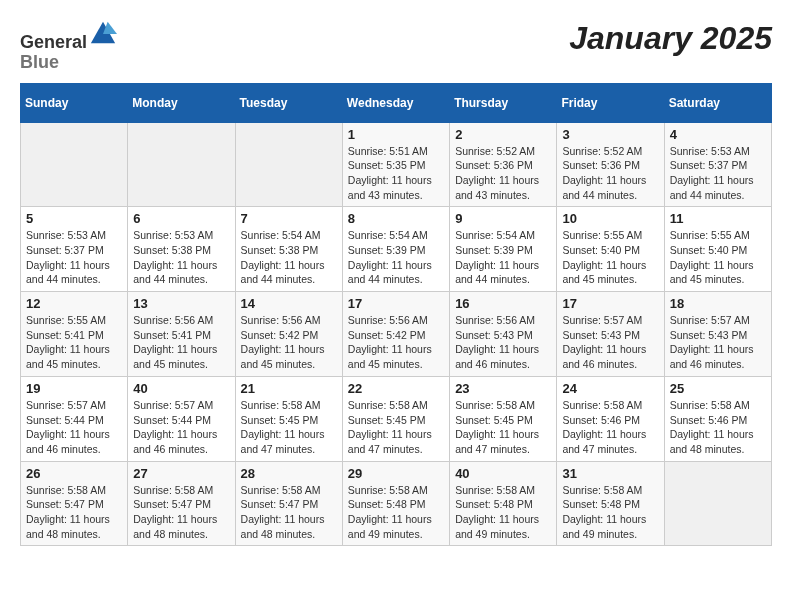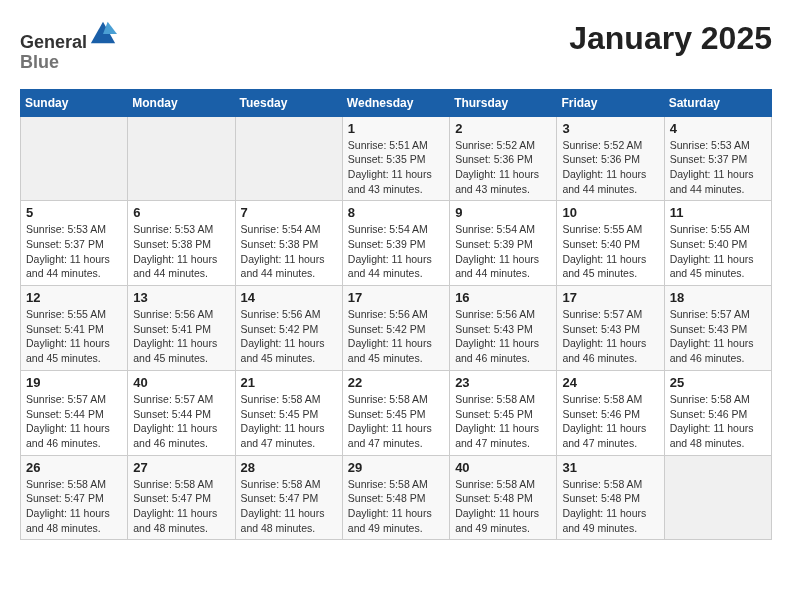--- a/index.html
+++ b/index.html
@@ -7,59 +7,60 @@
       font-family: Arial, sans-serif;
       background: #fff;
       width: 792px;
       min-height: 612px;
       padding: 20px;
     }
     .header {
       display: flex;
       justify-content: space-between;
       align-items: flex-start;
-      margin-bottom: 16px;
+      margin-bottom: 10px;
     }
     .logo {
       display: flex;
       align-items: center;
     }
     .logo-text {
       font-size: 18px;
       font-weight: bold;
       line-height: 1.1;
     }
     .logo-general { color: #333; }
     .logo-blue { color: #737373; }
     .logo-icon {
       width: 28px;
       height: 28px;
       margin-left: 2px;
     }
     .title-area {
       text-align: right;
+      font-style: italic;
     }
     .month-title {
       font-size: 32px;
       font-weight: bold;
       color: #222;
     }
     .location {
       font-size: 14px;
       color: #444;
     }
     .calendar {
       width: 100%;
       border-collapse: collapse;
       font-size: 10.5px;
     }
     .calendar thead th {
       background-color: #1a5fa8;
       color: #fff;
-      padding: 6px 4px;
+      padding: 12px 4px;
       text-align: left;
       font-size: 12px;
       font-weight: bold;
       border: 1px solid #1a5fa8;
     }
     .calendar tbody td {
       vertical-align: top;
       border: 1px solid #ccc;
       padding: 4px 5px;
       width: 14.28%;

